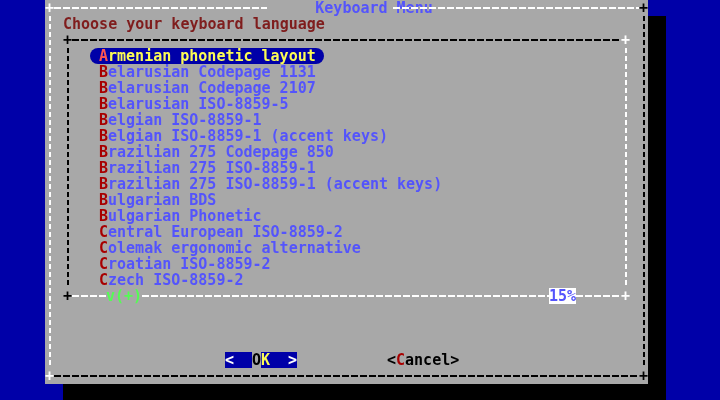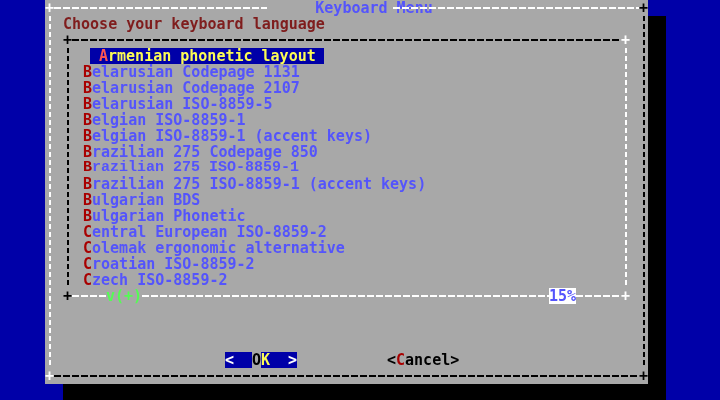--- a/index.html
+++ b/index.html
@@ -21,24 +21,24 @@
   .vdash.dark  { background:repeating-linear-gradient(180deg,#000000 0 5px,transparent 5px 8px,#000000 8px 13px,transparent 13px 16px); }
   .corner { position:absolute; width:9px; height:16px; text-align:center; }
   .corner.light { color:#FFFFFF; }
   .corner.dark { color:#000000; }
 
   .txt { position:absolute; height:16px; white-space:pre; }
   .title { color:#5454FC; background:#A8A8A8; text-align:center; }
   .prompt { color:#7f1d1d; }
 
   .menu-list { position:absolute; inset:0; }
-  .item { position:absolute; left:38px; height:16px; white-space:pre; cursor:default; }
+  .item { position:absolute; left:54px; height:16px; white-space:pre; cursor:default; }
   .item .hot { color:#A80000; }
   .item .rest { color:#5454FC; }
-  .item.selected { left:45px; width:234px; background:#0000A8; padding-left:9px; box-sizing:border-box; }
+  .item.selected { left:45px; width:234px; background:#0000A8; padding-left:9px; box-sizing:border-box;border-radius:8px; }
   .item.selected .hot { color:#FC5454; }
   .item.selected .rest { color:#FCFC54; }
 
   .scroll-ind { color:#54FC54; background:#A8A8A8; }
   .scroll-pct { color:#5454FC; background:#ffffff; }
 
   .btn-ok { position:absolute; left:180px; top:352px; width:72px; height:16px; background:#0000A8; color:#FFFFFF; cursor:default; }
   .btn-ok span { position:absolute; top:0; height:16px; }
   .ok-lb { left:0; width:9px; text-align:center; }
   .ok-cursor { left:27px; width:9px; text-align:center; background:#A8A8A8; color:#000000; }
@@ -84,21 +84,21 @@
     <span class="corner light" style="left:576px; top:288px;">+</span>
 
     <div class="menu-list">
         <div class="item selected" style="top: 48px;"><span class="hot">A</span><span class="rest">rmenian phonetic layout</span></div>
         <div class="item" style="top: 64px;"><span class="hot">B</span><span class="rest">elarusian Codepage 1131</span></div>
         <div class="item" style="top: 80px;"><span class="hot">B</span><span class="rest">elarusian Codepage 2107</span></div>
         <div class="item" style="top: 96px;"><span class="hot">B</span><span class="rest">elarusian ISO-8859-5</span></div>
         <div class="item" style="top: 112px;"><span class="hot">B</span><span class="rest">elgian ISO-8859-1</span></div>
         <div class="item" style="top: 128px;"><span class="hot">B</span><span class="rest">elgian ISO-8859-1 (accent keys)</span></div>
         <div class="item" style="top: 144px;"><span class="hot">B</span><span class="rest">razilian 275 Codepage 850</span></div>
-        <div class="item" style="top: 160px; font-family: Liberation Mono, monospace;"><span class="hot">B</span><span class="rest">razilian 275 ISO-8859-1</span></div>
+        <div class="item" style="top: 160px;"><span class="hot">B</span><span class="rest">razilian 275 ISO-8859-1</span></div>
         <div class="item" style="top: 176px;"><span class="hot">B</span><span class="rest">razilian 275 ISO-8859-1 (accent keys)</span></div>
         <div class="item" style="top: 192px;"><span class="hot">B</span><span class="rest">ulgarian BDS</span></div>
         <div class="item" style="top: 208px;"><span class="hot">B</span><span class="rest">ulgarian Phonetic</span></div>
         <div class="item" style="top: 224px;"><span class="hot">C</span><span class="rest">entral European ISO-8859-2</span></div>
         <div class="item" style="top: 240px;"><span class="hot">C</span><span class="rest">olemak ergonomic alternative</span></div>
         <div class="item" style="top: 256px;"><span class="hot">C</span><span class="rest">roatian ISO-8859-2</span></div>
         <div class="item" style="top: 272px;"><span class="hot">C</span><span class="rest">zech ISO-8859-2</span></div>
       </div>
 
     <div class="btn-ok">

